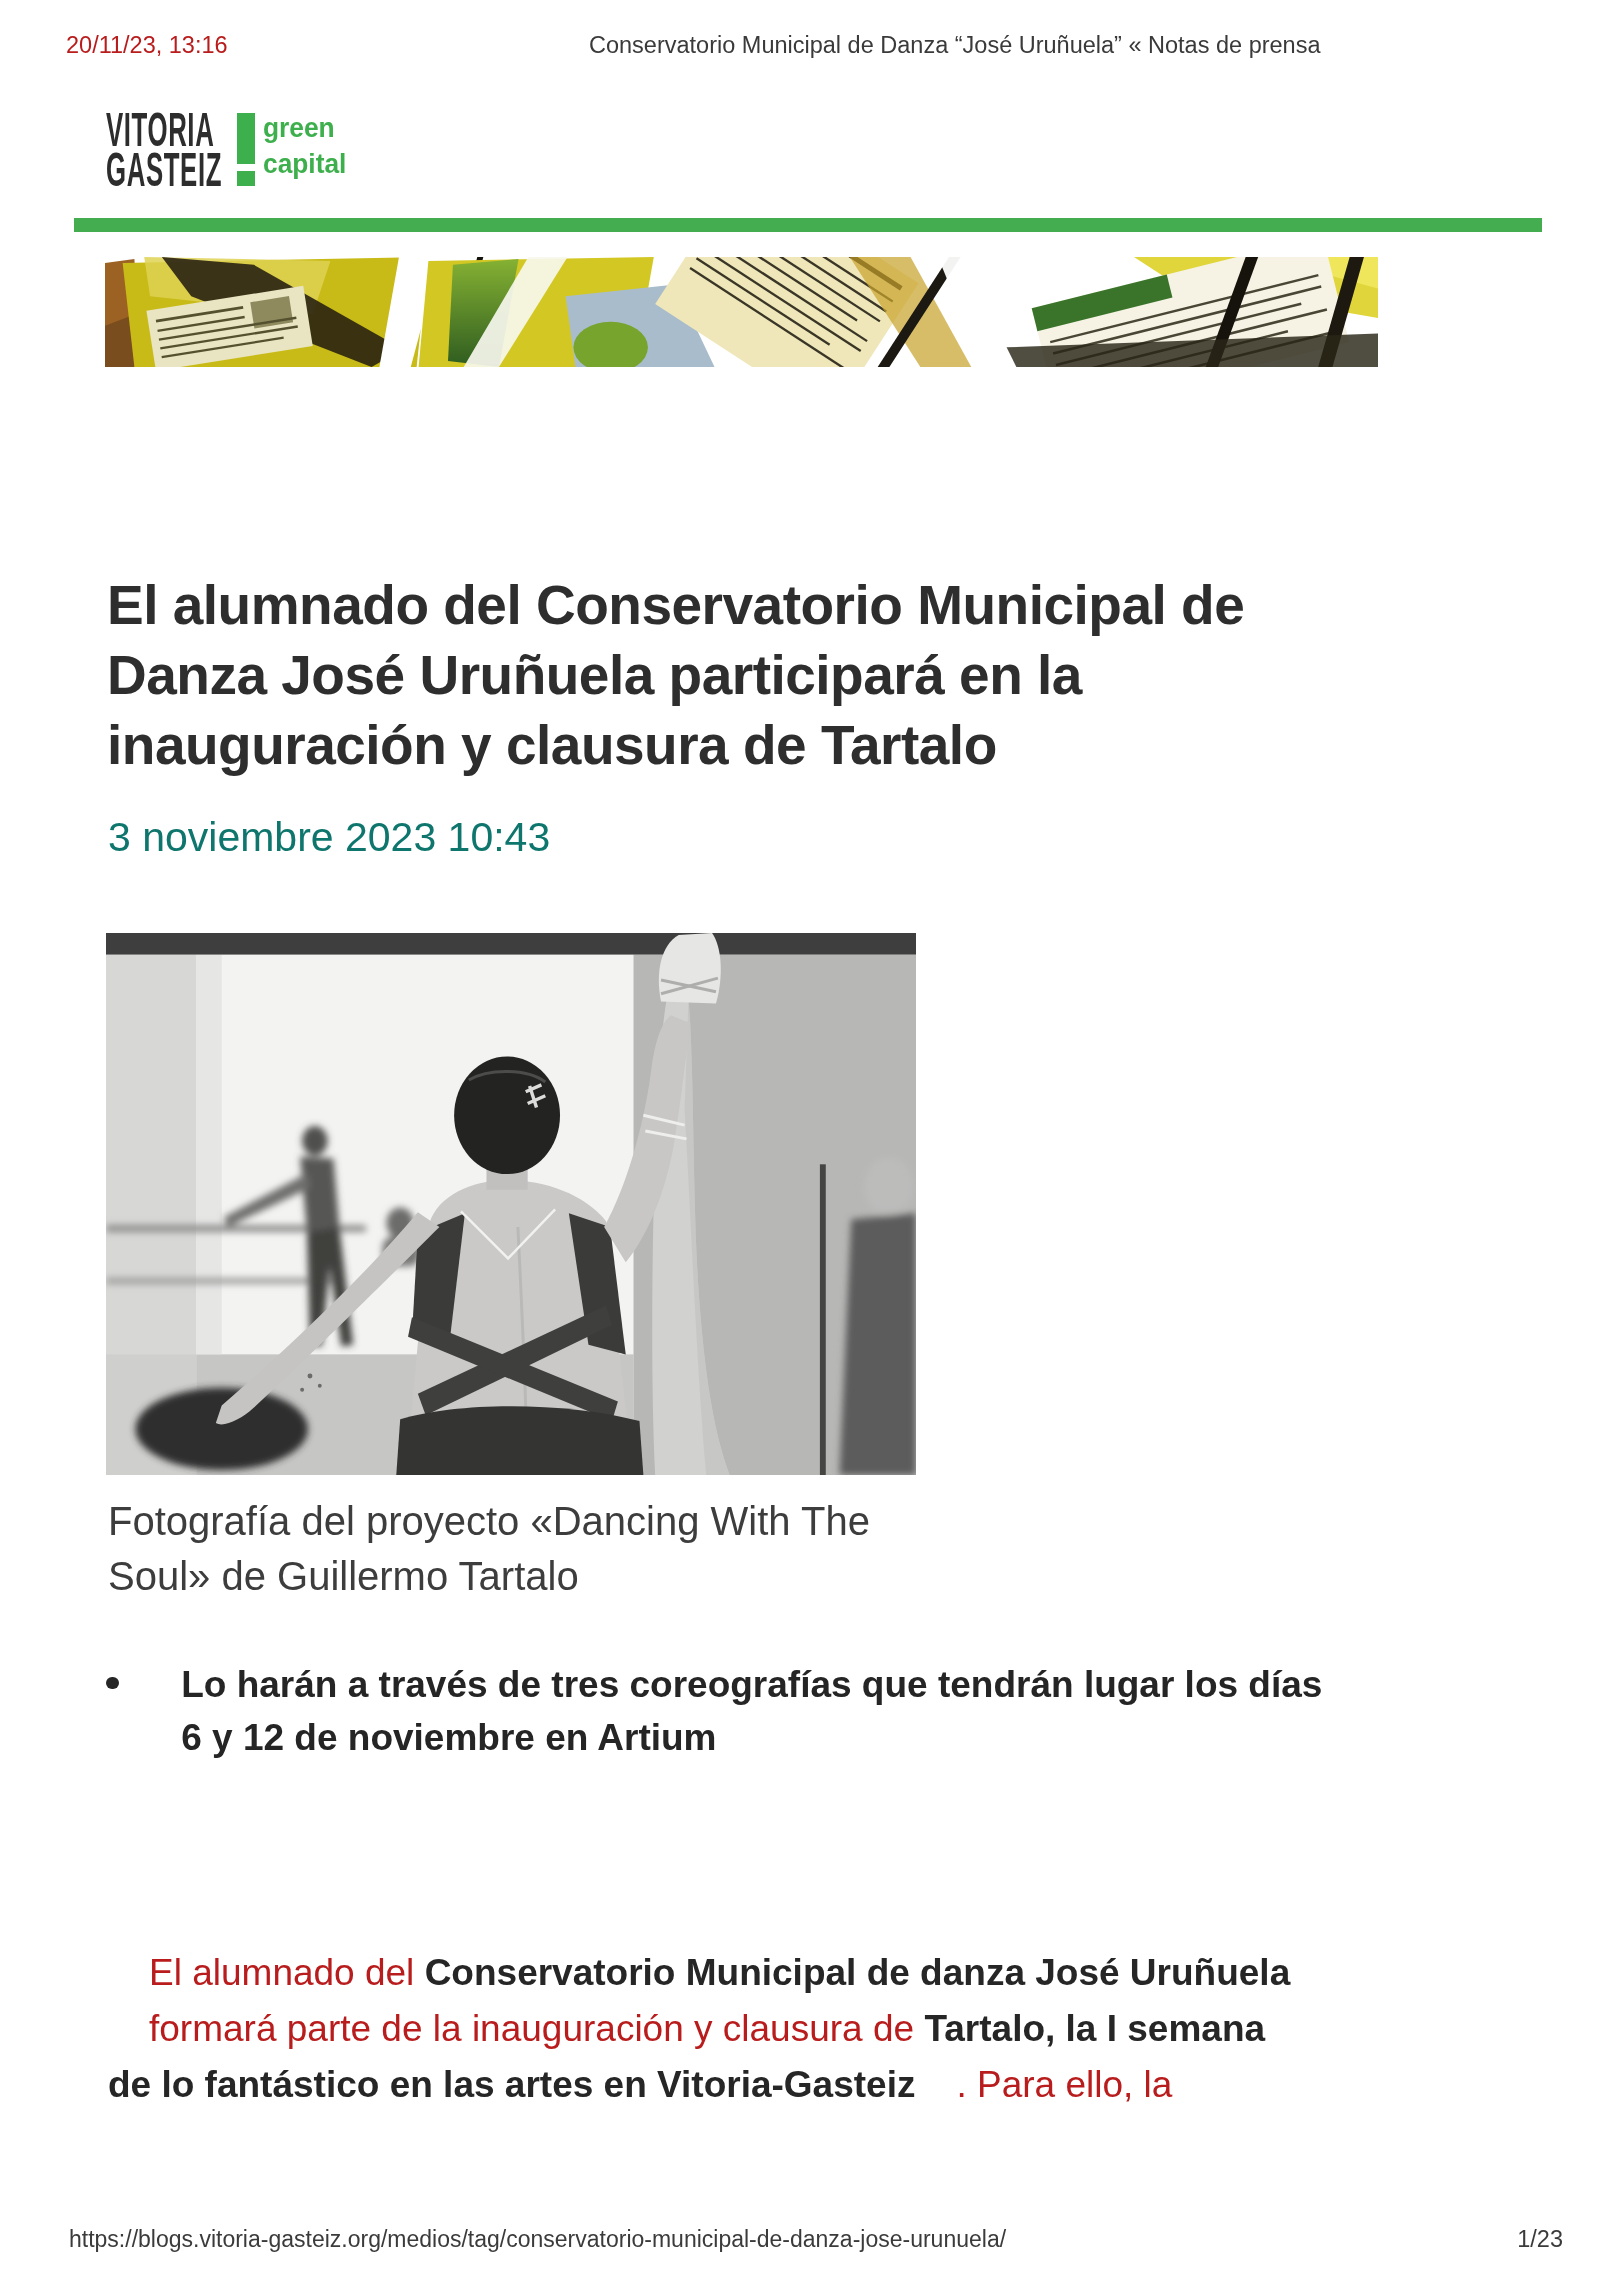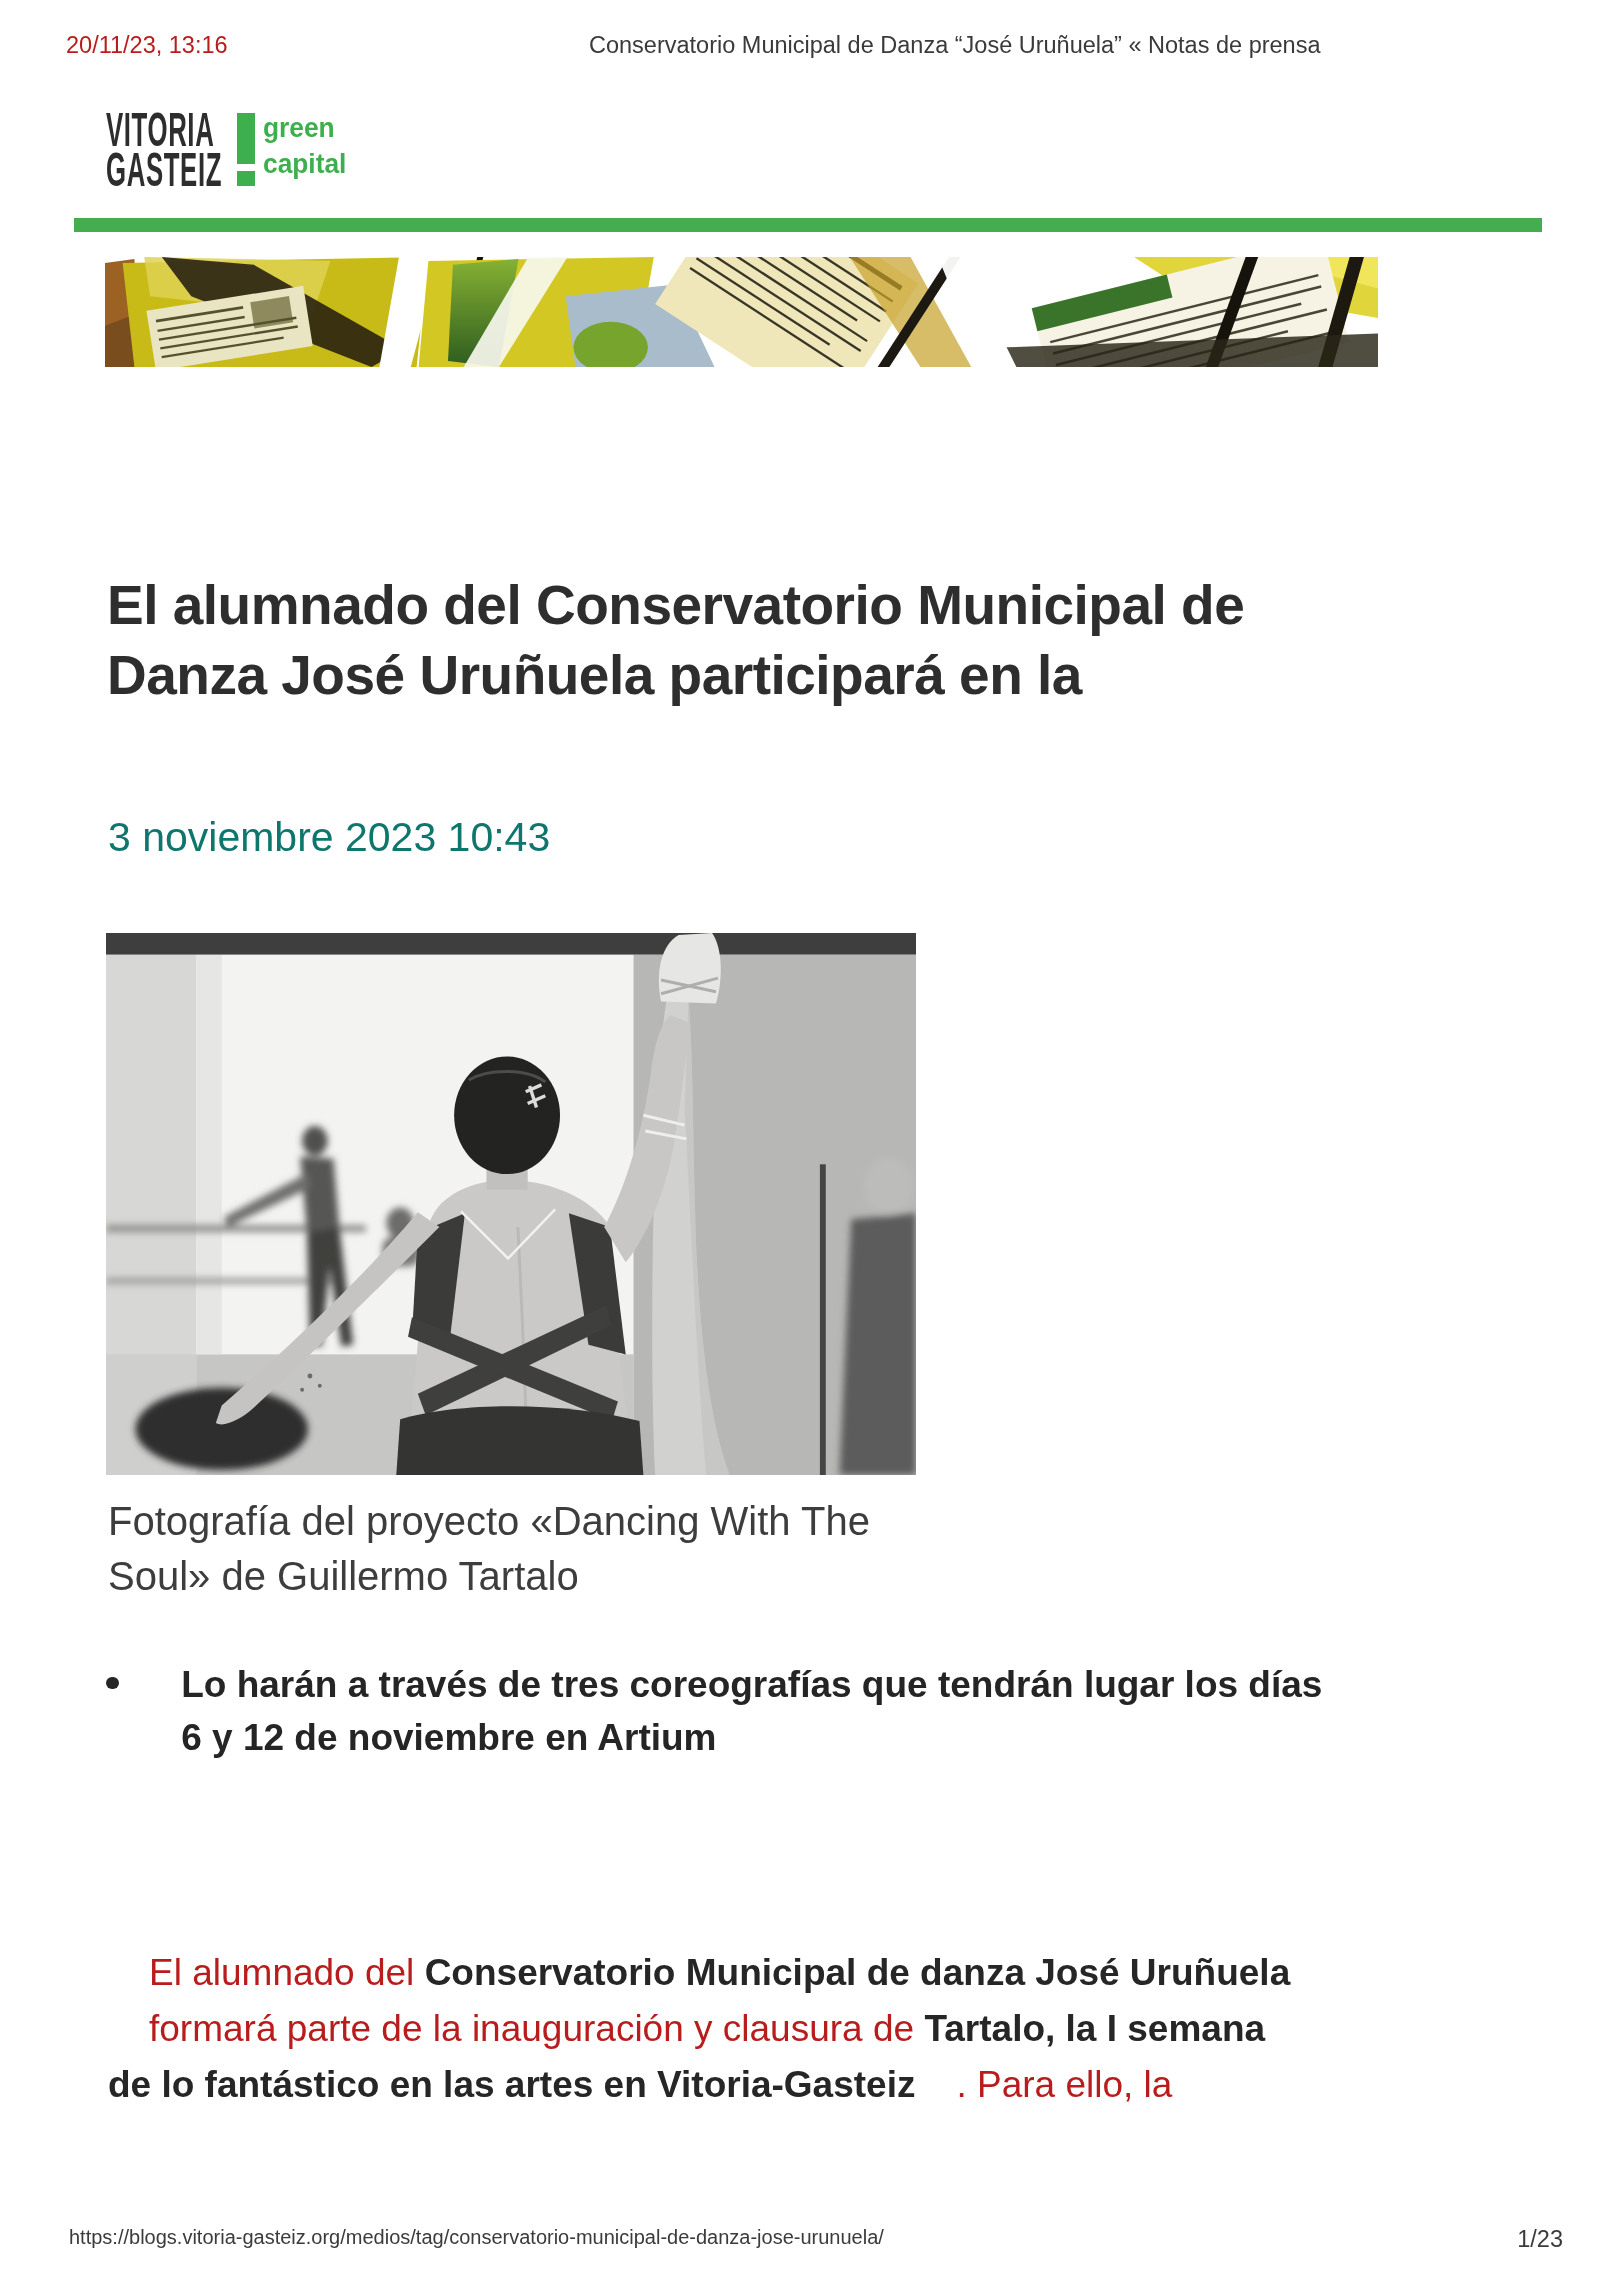--- a/index.html
+++ b/index.html
@@ -3,21 +3,21 @@
 <meta charset="utf-8">
 <style>
   * { margin:0; padding:0; box-sizing:border-box; }
   html,body { background:#ffffff; }
   body { width:1620px; height:2293px; position:relative; font-family:"Liberation Sans", sans-serif; color:#3f3f3f; overflow:hidden; }
   .abs { position:absolute; }
 
   
   .hdr-dt   { left:66px;  top:32px;  font-size:23.5px; color:#b91c1c; white-space:nowrap; }
   .hdr-ttl  { left:589px; top:32px;  font-size:23.5px; color:#3a3a3a; white-space:nowrap;text-align:right; }
-  .ftr-url  { left:69px;  top:2226px; font-size:20px; color:#3b3b3b; white-space:nowrap; }
+  .ftr-url  { left:69px;  top:2226px; font-size:23px; color:#3b3b3b; white-space:nowrap; }
   .ftr-pg   { right:57px; top:2226px; font-size:23.5px; color:#3b3b3b; white-space:nowrap; }
 
   
   .logo { left:106px; top:109px; width:274px; height:82px; }
   .logo-words { position:absolute; left:0; top:0; font-weight:900; font-size:43px; line-height:36px;
                 color:#2d2d2d; letter-spacing:1px; transform:scaleX(.60) scaleY(1.12); transform-origin:left top; }
   .logo-excl  { position:absolute; left:131px; top:3.9px; width:17.6px; }
   .logo-excl .bar { width:17.6px; height:51px; background:#3daf4c; }
   .logo-excl .dot { width:17.6px; height:15.7px; background:#3daf4c; margin-top:6.9px; }
   .logo-tag   { position:absolute; left:157px; top:1px; font-weight:800; font-size:28px; line-height:36px;
@@ -140,20 +140,21 @@
     <g transform="rotate(16 1262 50)">
         <rect x="1256" y="-34" width="14" height="210" fill="#1d1910"></rect>
       </g>
     <polygon points="920,92 1299,78 1299,112 930,112" fill="#2a2617" opacity=".82"></polygon>
   </svg>
 </div>
 
 <div class="abs art-title">
   <div>El alumnado del Conservatorio Municipal de</div>
   <div>Danza José Uruñuela participará en la</div>
+  <div>inauguración y clausura de Tartalo</div>
 </div>
 
 <div class="abs art-date">3 noviembre 2023 10:43</div>
 
 <div class="abs photo">
   <svg viewBox="0 0 826 553" preserveAspectRatio="none">
     <defs>
       <filter id="b3" x="-20%" y="-20%" width="140%" height="140%">
           <feGaussianBlur stdDeviation="4"></feGaussianBlur>
         </filter>

